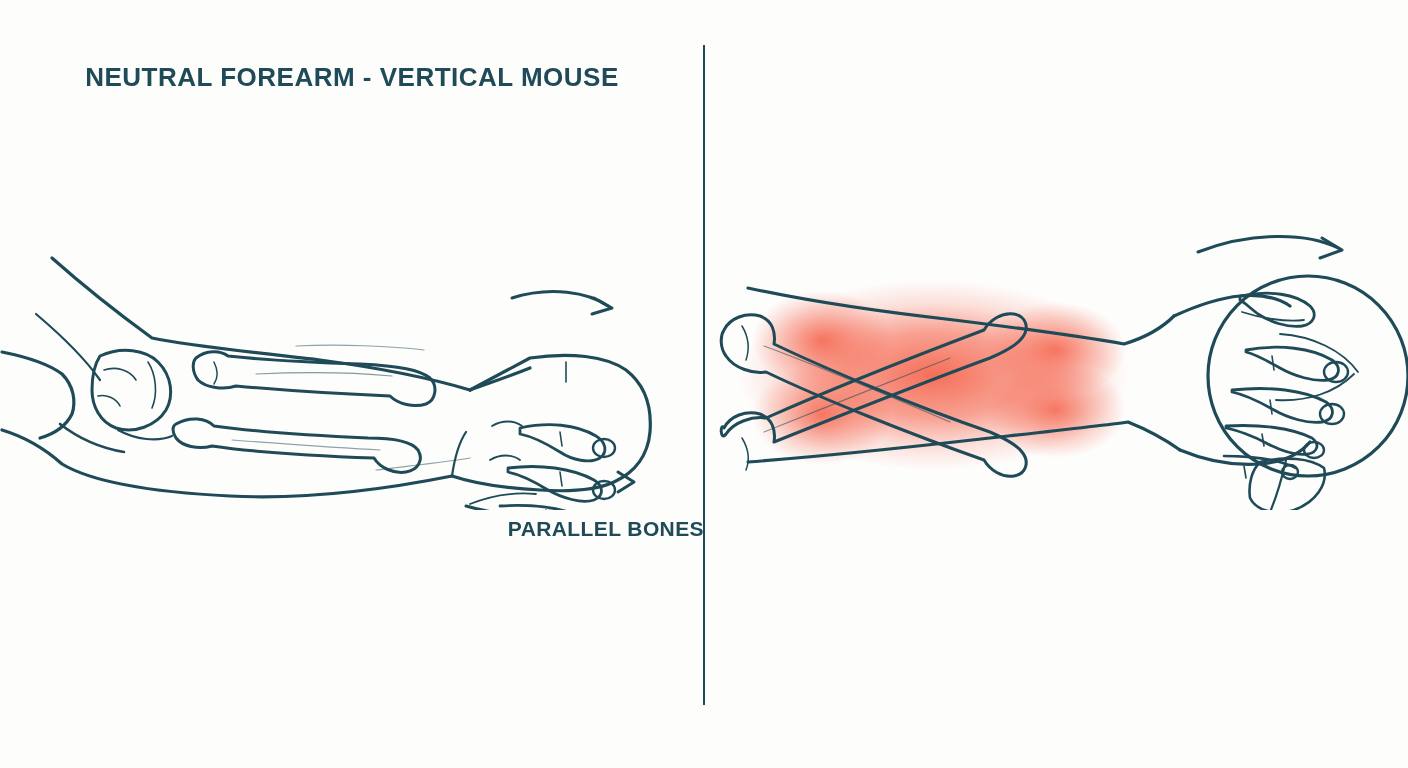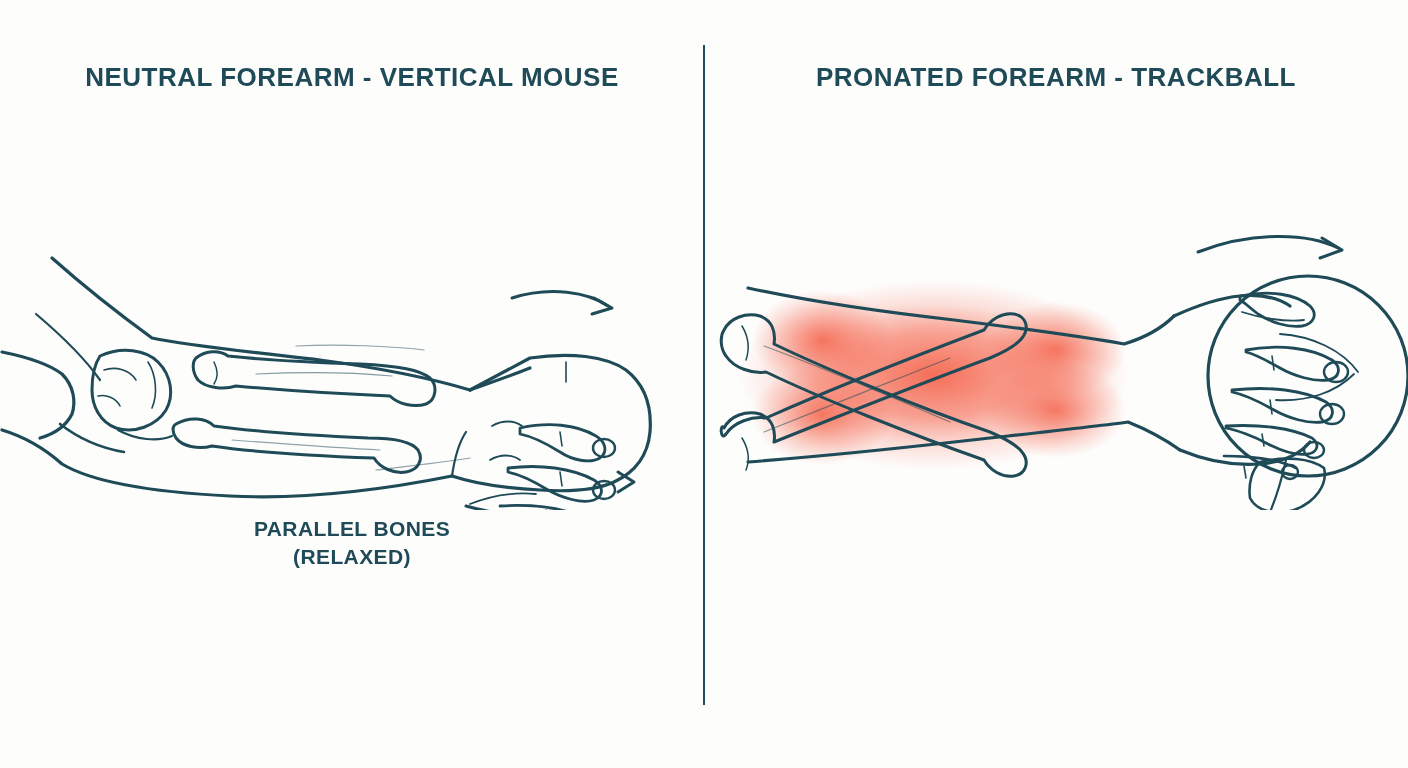--- a/index.html
+++ b/index.html
@@ -25,21 +25,21 @@
     position:absolute;left:0;top:62px;width:100%;
     text-align:center;
     font-size:26px;font-weight:bold;
     letter-spacing:0.5px;
     color:#1f4a57;
     white-space:nowrap;
   }
 
   .caption{
     position:absolute;left:0;top:515px;width:100%;
-    text-align:center;
+    text-align:right;
     font-size:21px;font-weight:bold;
     letter-spacing:0.4px;
     line-height:28px;
     color:#1f4a57;
   }
   .caption .l2{display:block;}
 
   .art{position:absolute;left:0;top:210px;width:704px;height:300px;}
   svg{display:block;}
 </style>
@@ -144,27 +144,25 @@
 
         <g fill="none" stroke-linecap="round" stroke-linejoin="round">
           <path d="M492 272 L 632 272" stroke="url(#fadeArrow)" stroke-width="3"></path>
           <path d="M618 262 L 634 272 L 618 282" stroke="#1f4a57" stroke-width="3"></path>
         </g>
       </svg>
     </div>
 
     <div class="caption">
       <span>PARALLEL BONES</span>
-      <span class="l2">(RELAXED)</span>
     </div>
   </div>
 
   <div class="panel right">
 
-    <div class="panel-title">PRONATED FOREARM - TRACKBALL</div>
 
     <div class="art">
       <svg width="704" height="300" viewBox="0 0 704 300">
         <defs>
           <radialGradient id="stressGlow" cx="0.5" cy="0.5" r="0.5">
             <stop offset="0" stop-color="#f4563c" stop-opacity="0.85"></stop>
             <stop offset="0.45" stop-color="#f4563c" stop-opacity="0.55"></stop>
             <stop offset="0.75" stop-color="#f4563c" stop-opacity="0.18"></stop>
             <stop offset="1" stop-color="#f4563c" stop-opacity="0"></stop>
           </radialGradient>

